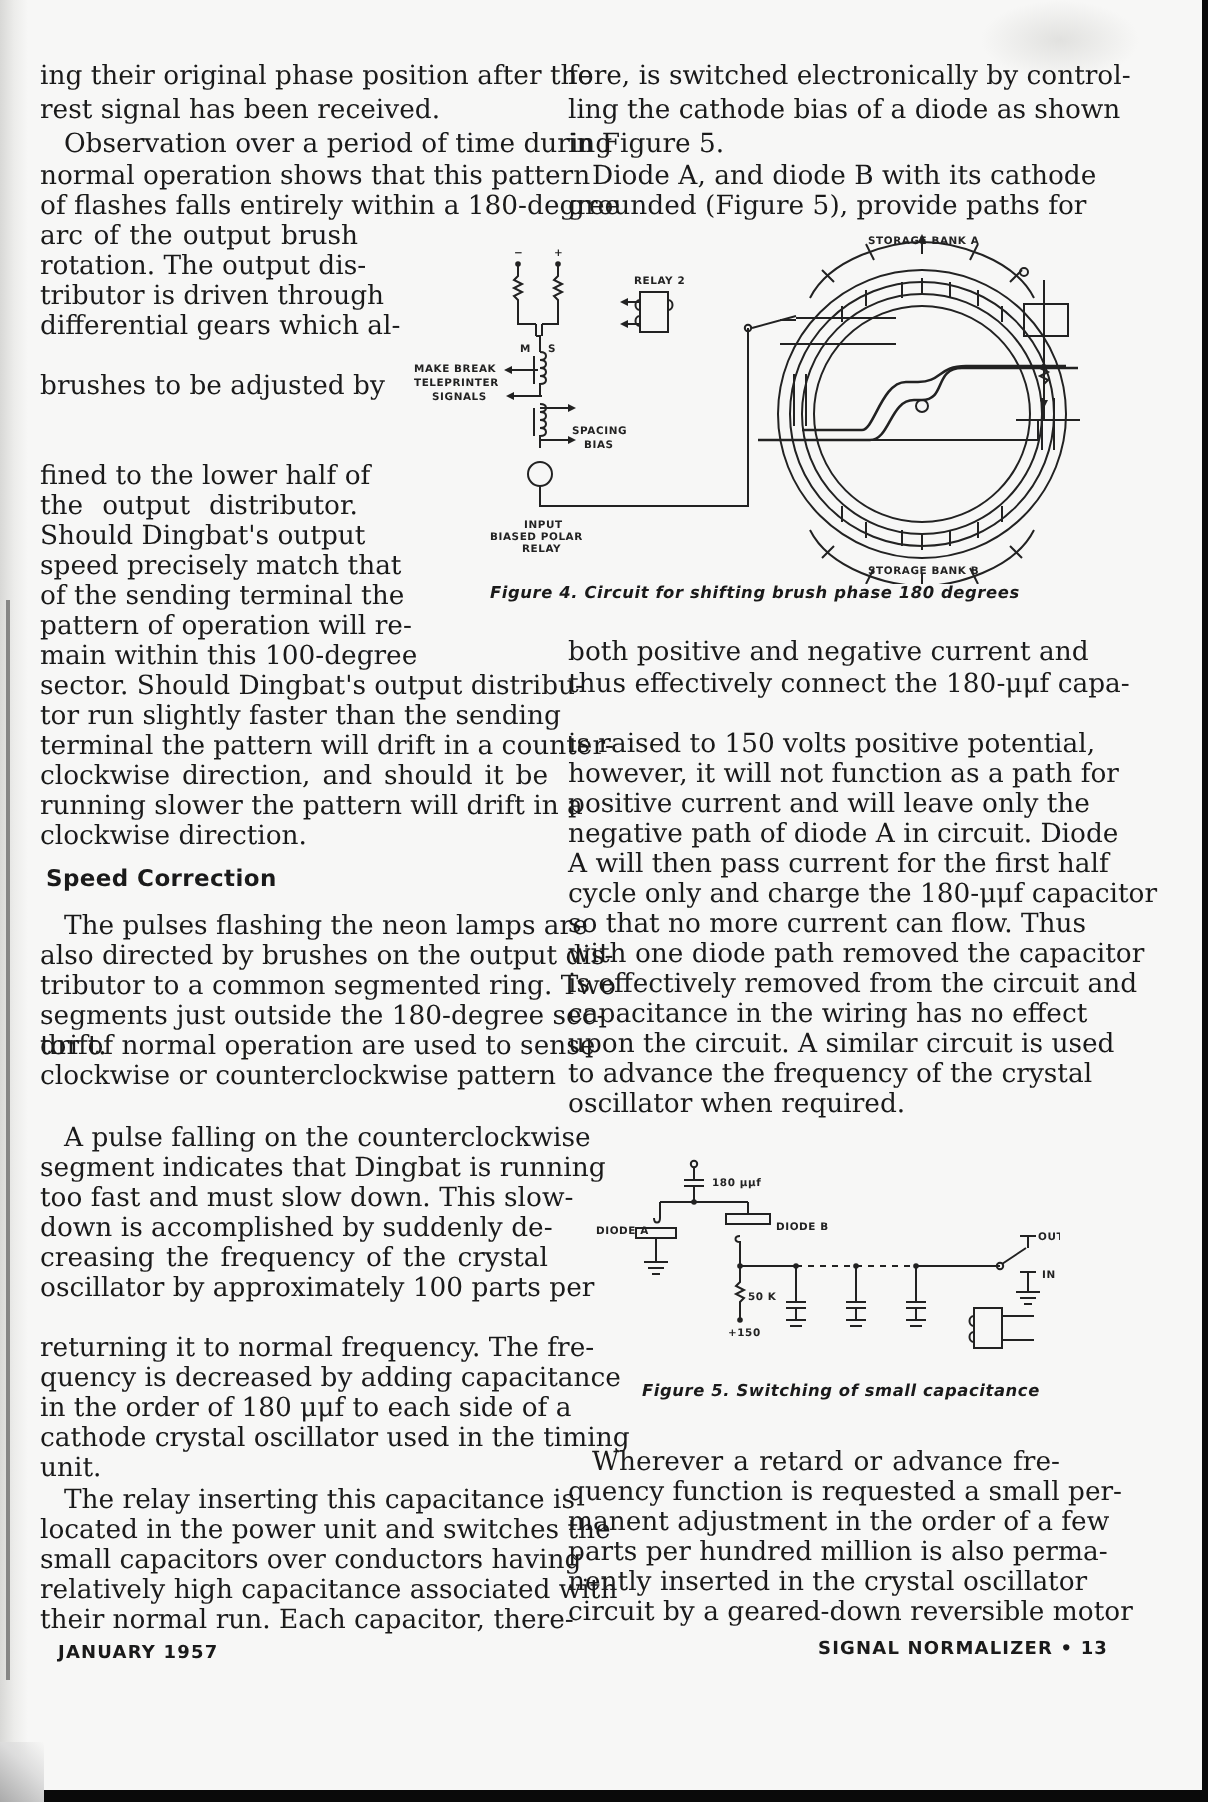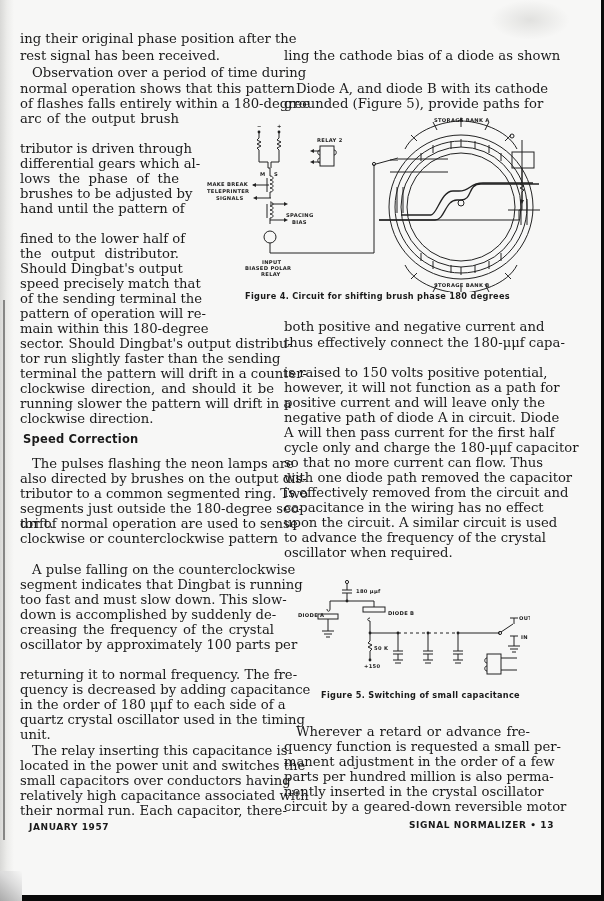--- a/index.html
+++ b/index.html
@@ -13,21 +13,21 @@
   .scan-smudge { position:absolute; left:490px; top:0; width:80px; height:40px; background:radial-gradient(ellipse at center,#e1e1df 0%,#f7f7f6 70%); }
 
   .line { position:absolute; font-size:13.2px; line-height:17px; white-space:nowrap; text-align:justify; text-align-last:justify; }
   .col-left { left:20px; width:254px; }
   .col-left-narrow { left:20px; width:159px; }
   .col-right { left:284px; width:246px; }
   .indent { padding-left:12px; box-sizing:border-box; }
   .last { text-align-last:left; }
 
   .heading { position:absolute; left:23px; top:432px; font-family:"DejaVu Sans", "Liberation Sans", sans-serif; font-weight:bold; font-size:11.5px; letter-spacing:.2px; }
-  .caption { position:absolute; font-family:"DejaVu Sans", "Liberation Sans", sans-serif; font-weight:bold; font-size:8.2px; letter-spacing:.3px; white-space:nowrap; }
+  .caption { position:absolute; font-family:"DejaVu Sans", "Liberation Sans", sans-serif; font-weight:bold; font-size:8.2px; letter-spacing:.3px; white-space:nowrap;font-style:italic; }
   .footer { position:absolute; font-family:"DejaVu Sans", "Liberation Sans", sans-serif; font-weight:bold; font-size:9px; letter-spacing:.6px; white-space:nowrap; }
   .diag-label { font-family:"DejaVu Sans", "Liberation Sans", sans-serif; font-size:5.2px; font-weight:bold; fill:#222; letter-spacing:.3px; }
   svg { position:absolute; }
   svg .w { stroke:#222; stroke-width:1; fill:none; }
   svg .w2 { stroke:#222; stroke-width:1.3; fill:none; }
 </style>
 </head>
 <body>
 
 <div class="page">
@@ -38,32 +38,31 @@
   <div class="scan-bottom-bar"></div>
   <div class="scan-corner"></div>
 
   <div class="line col-left" style="top:30px">ing their original phase position after the</div>
   <div class="line col-left last" style="top:47px">rest signal has been received.</div>
   <div class="line col-left indent" style="top:64px">Observation over a period of time during</div>
   <div class="line col-left" style="top:80px">normal operation shows that this pattern</div>
   <div class="line col-left" style="top:95px">of flashes falls entirely within a 180-degree</div>
 
   <div class="line col-left-narrow" style="top:110px">arc of the output brush</div>
+  <div class="line col-left-narrow" style="top:125px">rotation. The output dis-</div>
   <div class="line col-left-narrow" style="top:140px">tributor is driven through</div>
   <div class="line col-left-narrow" style="top:155px">differential gears which al-</div>
-  <div class="line col-left-narrow" style="top:170px">lows the phase of the</div>
   <div class="line col-left-narrow" style="top:185px">brushes to be adjusted by</div>
-  <div class="line col-left-narrow" style="top:200px">hand until the pattern of</div>
   <div class="line col-left-narrow" style="top:230px">fined to the lower half of</div>
   <div class="line col-left-narrow" style="top:245px">the output distributor.</div>
   <div class="line col-left-narrow" style="top:260px">Should Dingbat's output</div>
   <div class="line col-left-narrow" style="top:275px">speed precisely match that</div>
   <div class="line col-left-narrow" style="top:290px">of the sending terminal the</div>
   <div class="line col-left-narrow" style="top:305px">pattern of operation will re-</div>
-  <div class="line col-left-narrow" style="top:320px">main within this 180-degree</div>
+  <div class="line col-left-narrow" style="top:320px">main within this 100-degree</div>
 
   <div class="line col-left" style="top:335px">sector. Should Dingbat's output distribu-</div>
   <div class="line col-left" style="top:350px">tor run slightly faster than the sending</div>
   <div class="line col-left" style="top:365px">terminal the pattern will drift in a counter-</div>
   <div class="line col-left" style="top:380px">clockwise direction, and should it be</div>
   <div class="line col-left" style="top:395px">running slower the pattern will drift in a</div>
   <div class="line col-left last" style="top:410px">clockwise direction.</div>
 
   <div class="heading">Speed Correction</div>
 
@@ -77,30 +76,32 @@
 
   <div class="line col-left indent" style="top:561px">A pulse falling on the counterclockwise</div>
   <div class="line col-left" style="top:576px">segment indicates that Dingbat is running</div>
   <div class="line col-left" style="top:591px">too fast and must slow down. This slow-</div>
   <div class="line col-left" style="top:606px">down is accomplished by suddenly de-</div>
   <div class="line col-left" style="top:621px">creasing the frequency of the crystal</div>
   <div class="line col-left" style="top:636px">oscillator by approximately 100 parts per</div>
   <div class="line col-left" style="top:666px">returning it to normal frequency. The fre-</div>
   <div class="line col-left" style="top:681px">quency is decreased by adding capacitance</div>
   <div class="line col-left" style="top:696px">in the order of 180 μμf to each side of a</div>
-  <div class="line col-left" style="top:711px">quartz crystal oscillator used in the timing</div>
+  <div class="line col-left" style="top:711px">cathode crystal oscillator used in the timing</div>
   <div class="line col-left last" style="top:726px">unit.</div>
 
   <div class="line col-left indent" style="top:742px">The relay inserting this capacitance is</div>
   <div class="line col-left" style="top:757px">located in the power unit and switches the</div>
   <div class="line col-left" style="top:772px">small capacitors over conductors having</div>
   <div class="line col-left" style="top:787px">relatively high capacitance associated with</div>
   <div class="line col-left" style="top:802px">their normal run. Each capacitor, there-</div>
 
+  <div class="line col-right" style="top:30px">fore, is switched electronically by control-</div>
   <div class="line col-right" style="top:47px">ling the cathode bias of a diode as shown</div>
+  <div class="line col-right last" style="top:64px">in Figure 5.</div>
   <div class="line col-right indent" style="top:80px">Diode A, and diode B with its cathode</div>
   <div class="line col-right" style="top:95px">grounded (Figure 5), provide paths for</div>
 
   <svg style="left:200px;top:112px" width="340" height="180" viewBox="0 0 340 180">
 
     <text class="diag-label" x="57" y="16">−</text>
     <text class="diag-label" x="77" y="16">+</text>
     <circle cx="59" cy="20" r="1.4" fill="#222"></circle>
     <circle cx="79" cy="20" r="1.4" fill="#222"></circle>
     <path class="w" d="M59 20 v6 l-2 2 l4 2 l-4 2 l4 2 l-4 2 l2 2 v12 h9"></path>

